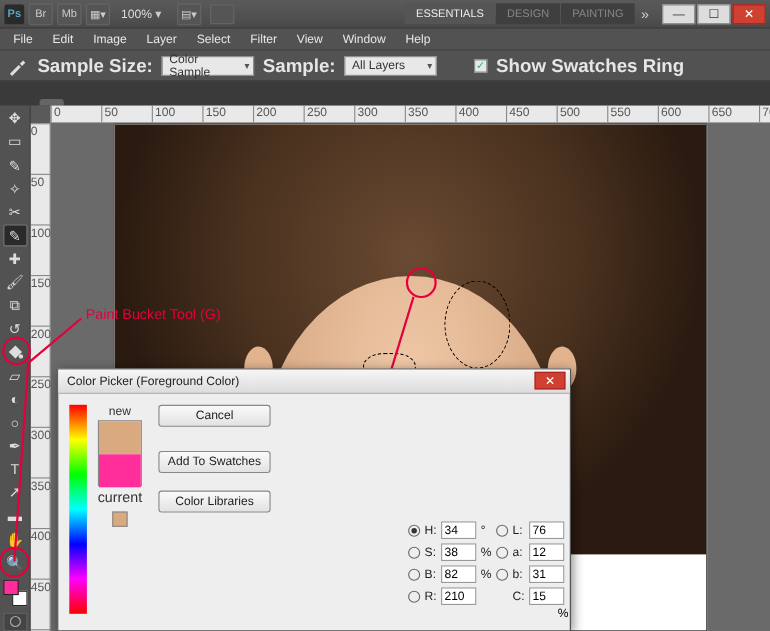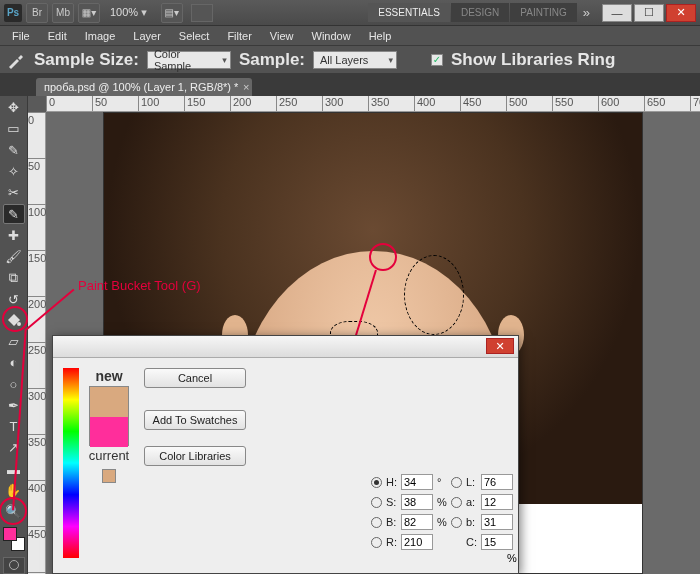--- a/index.html
+++ b/index.html
@@ -72,21 +72,21 @@
   
   .dialog{ position:absolute; left:52px; top:335px; width:467px; height:239px; background:#eee; border:1px solid #444; box-shadow:2px 2px 10px rgba(0,0,0,.5); display:flex; flex-direction:column;}
   .dlg-title{ height:22px; background:linear-gradient(#f6f6f6,#dcdcdc); border-bottom:1px solid #aaa; display:flex; align-items:center; padding-left:8px; color:#222; position:relative;}
   .dlg-close{ position:absolute; right:4px; top:2px; width:28px;height:16px; background:#d04030; color:#fff; display:flex;align-items:center;justify-content:center; border:1px solid #a22; font-size:11px;}
   .dlg-body{ flex:1; display:flex; padding:10px 8px 0 10px; gap:8px; position:relative;}
   .satfield{ width:210px; height:190px; position:relative; background:linear-gradient(to top, #000, transparent), linear-gradient(to right,#fff,#ff9b00);}
   .satfield .mark{ position:absolute; width:10px;height:10px; border:1px solid #333; border-radius:50%; left:78px; top:50px; background:transparent;}
   .overlaytext{ position:absolute; left:6px; bottom:6px; right:6px; color:#fff; font-size:12px; line-height:1.35; white-space:pre-line;}
   .huebar{ width:16px; height:190px; background:linear-gradient(to bottom, #f00,#ff0,#0f0,#0ff,#00f,#f0f,#f00);}
   .midcol{ width:44px; display:flex; flex-direction:column; align-items:center;}
-  .midcol .nc{color:#333; font-size:14px; margin-bottom:2px;font-weight:bold;}
+  .midcol .nc{color:#333; font-size:11px; margin-bottom:2px;}
   .newcur{ width:40px; height:60px; border:1px solid #888;}
   .newcur .top{height:30px; background:#d9a97f;}
   .newcur .bot{height:30px; background:#ff2e9b;}
   .midcol .cc{color:#333; font-size:13px; margin-top:2px;}
   .smallsw{ width:14px;height:14px; border:1px solid #888; margin-top:6px; background:#d9a97f;}
   .btncol{ width:112px; display:flex; flex-direction:column; gap:6px; align-items:center;}
   .btn{ width:102px; height:20px; background:linear-gradient(#fafafa,#e2e2e2); border:1px solid #888; border-radius:3px; color:#222; display:flex;align-items:center;justify-content:center; font-size:11px;}
   .red-oval{ border:2px solid #e4003c; border-radius:12px;}
   .numgrid{ position:absolute; left:318px; top:116px; display:grid; grid-template-columns:auto auto auto 10px auto auto auto; gap:4px 4px; align-items:center; color:#222; font-size:11px;}
   .numgrid input{ width:32px; height:16px; border:1px solid #999; font-size:11px; padding:0 2px; text-align:left;}
@@ -137,26 +137,25 @@
 <div class="optbar">
   <svg class="toolicon" viewBox="0 0 20 20">
       <path d="M3 17 L11 9 L13 11 L5 19 Z M12 8 L15 5 L17 7 L14 10 Z" fill="#ddd"></path>
     </svg>
   <span class="lbl">Sample Size:</span>
   <div class="combo" style="width:84px">Color Sample</div>
   <span class="lbl">Sample:</span>
   <div class="combo" style="width:84px">All Layers</div>
   <div style="width:18px"></div>
   <span class="chk">✓</span>
-  <span class="lbl">Show Libraries Ring</span>
+  <span class="lbl">Show Swatches Ring</span>
 </div>
 
 <div class="doctabs">
   <div class="doctab">
-    <span>проба.psd @ 100% (Layer 1, RGB/8*) *</span>
     <span class="x">×</span>
   </div>
 </div>
 
 <div class="mainrow">
 
   <div class="toolbox" style="position:relative;">
     <div class="tool">✥</div>
     <div class="tool">▭</div>
     <div class="tool">✎</div>
@@ -239,20 +238,21 @@
 <div class="ann-label" style="left:78px; top:278px;">Paint Bucket Tool (G)</div>
 <div class="tb-circle" style="left:2px; top:306px; width:26px; height:26px;"></div>
 <div class="tb-circle" style="left:-1px; top:497px; width:28px; height:28px;"></div>
 <div class="red-circle" style="left:369px; top:243px; width:28px; height:28px;"></div>
 <div class="red-line" style="left:74px; top:289px; width:62px; transform:rotate(140deg);"></div>
 <div class="red-line" style="left:26px; top:328px; width:182px; transform:rotate(94deg);"></div>
 <div class="red-line" style="left:288px; top:556px; width:300px; transform:rotate(-73deg);"></div>
 
 <div class="dialog">
   <div class="dlg-title">
+    <span>Color Picker (Foreground Color)</span>
     <div class="dlg-close">✕</div>
   </div>
   <div class="dlg-body">
     <div class="huebar"></div>
     <div class="midcol">
       <div class="nc">new</div>
       <div class="newcur">
         <div class="top" style="background: rgb(217, 169, 127);"></div>
         <div class="bot" style="background: rgb(255, 46, 155);"></div>
       </div>

